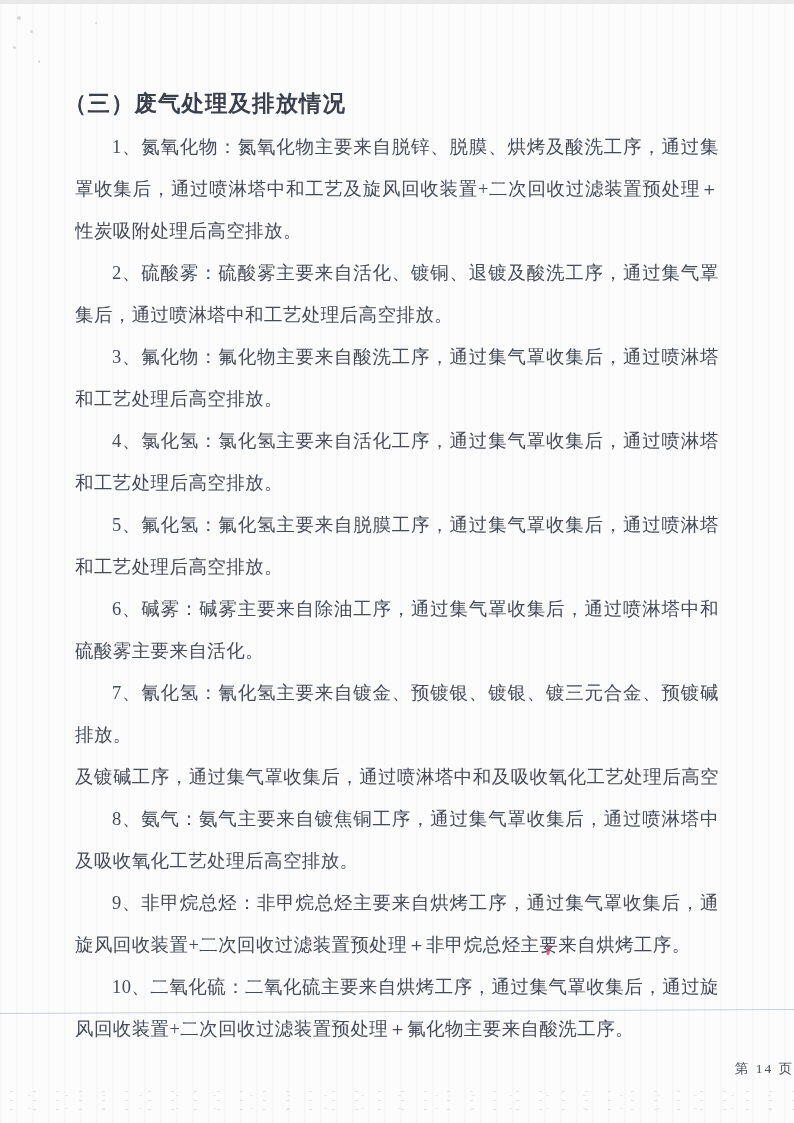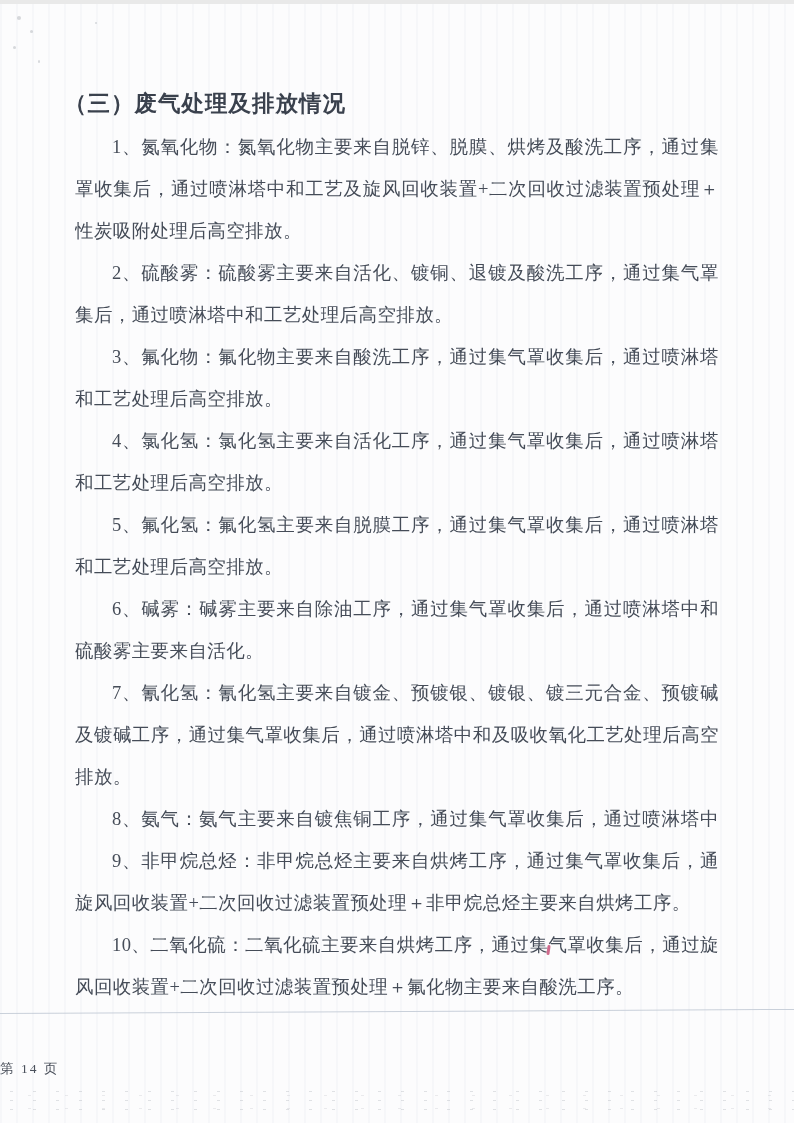--- a/index.html
+++ b/index.html
@@ -37,21 +37,21 @@
     position:absolute; left:-4px; top:1007px; width:802px; height:1px;
     background:#c3cbd6; transform:rotate(-0.3deg); opacity:.9;
   }
   .red-mark {
     position:absolute; left:547px; top:941px; width:3px; height:10px;
     background:#c23a67; border-radius:2px; transform:rotate(8deg);
     opacity:.75;
   }
   .page-footer {
     position:absolute; left:0; top:1056px; width:100%;
-    text-align:left; font-size:13.5px; letter-spacing:2px;
+    text-align:right; font-size:13.5px; letter-spacing:2px;
     color:#4b515c;
   }
   .speck { position:absolute; border-radius:50%;
     background:rgba(125,131,143,.30); filter:blur(.4px); }
   .speck.s1 { left:17px; top:12px;  width:4px; height:4px; }
   .speck.s2 { left:30px; top:26px;  width:3px; height:3px; }
   .speck.s3 { left:13px; top:42px;  width:3px; height:3px; }
   .speck.s4 { left:38px; top:56px;  width:2px; height:3px; }
   .speck.s5 { left:95px; top:18px;  width:2px; height:2px; }
   .noise-band {
@@ -106,26 +106,27 @@
       <div class="ln last">和工艺处理后高空排放。</div>
     </div>
 
     <div class="para">
       <div class="ln first">6、碱雾：碱雾主要来自除油工序，通过集气罩收集后，通过喷淋塔中和工</div>
       <div class="ln last">硫酸雾主要来自活化。</div>
     </div>
 
     <div class="para">
       <div class="ln first">7、氰化氢：氰化氢主要来自镀金、预镀银、镀银、镀三元合金、预镀碱铜</div>
+      <div class="ln last">排放。</div>
       <div class="ln">及镀碱工序，通过集气罩收集后，通过喷淋塔中和及吸收氧化工艺处理后高空</div>
-      <div class="ln last">排放。</div>
     </div>
 
     <div class="para">
       <div class="ln first">8、氨气：氨气主要来自镀焦铜工序，通过集气罩收集后，通过喷淋塔中和</div>
+      <div class="ln last">及吸收氧化工艺处理后高空排放。</div>
     </div>
 
     <div class="para">
       <div class="ln first">9、非甲烷总烃：非甲烷总烃主要来自烘烤工序，通过集气罩收集后，通过</div>
       <div class="ln last">旋风回收装置+二次回收过滤装置预处理＋非甲烷总烃主要来自烘烤工序。</div>
     </div>
 
     <div class="para">
       <div class="ln first">10、二氧化硫：二氧化硫主要来自烘烤工序，通过集气罩收集后，通过旋</div>
       <div class="ln last">风回收装置+二次回收过滤装置预处理＋氟化物主要来自酸洗工序。</div>

